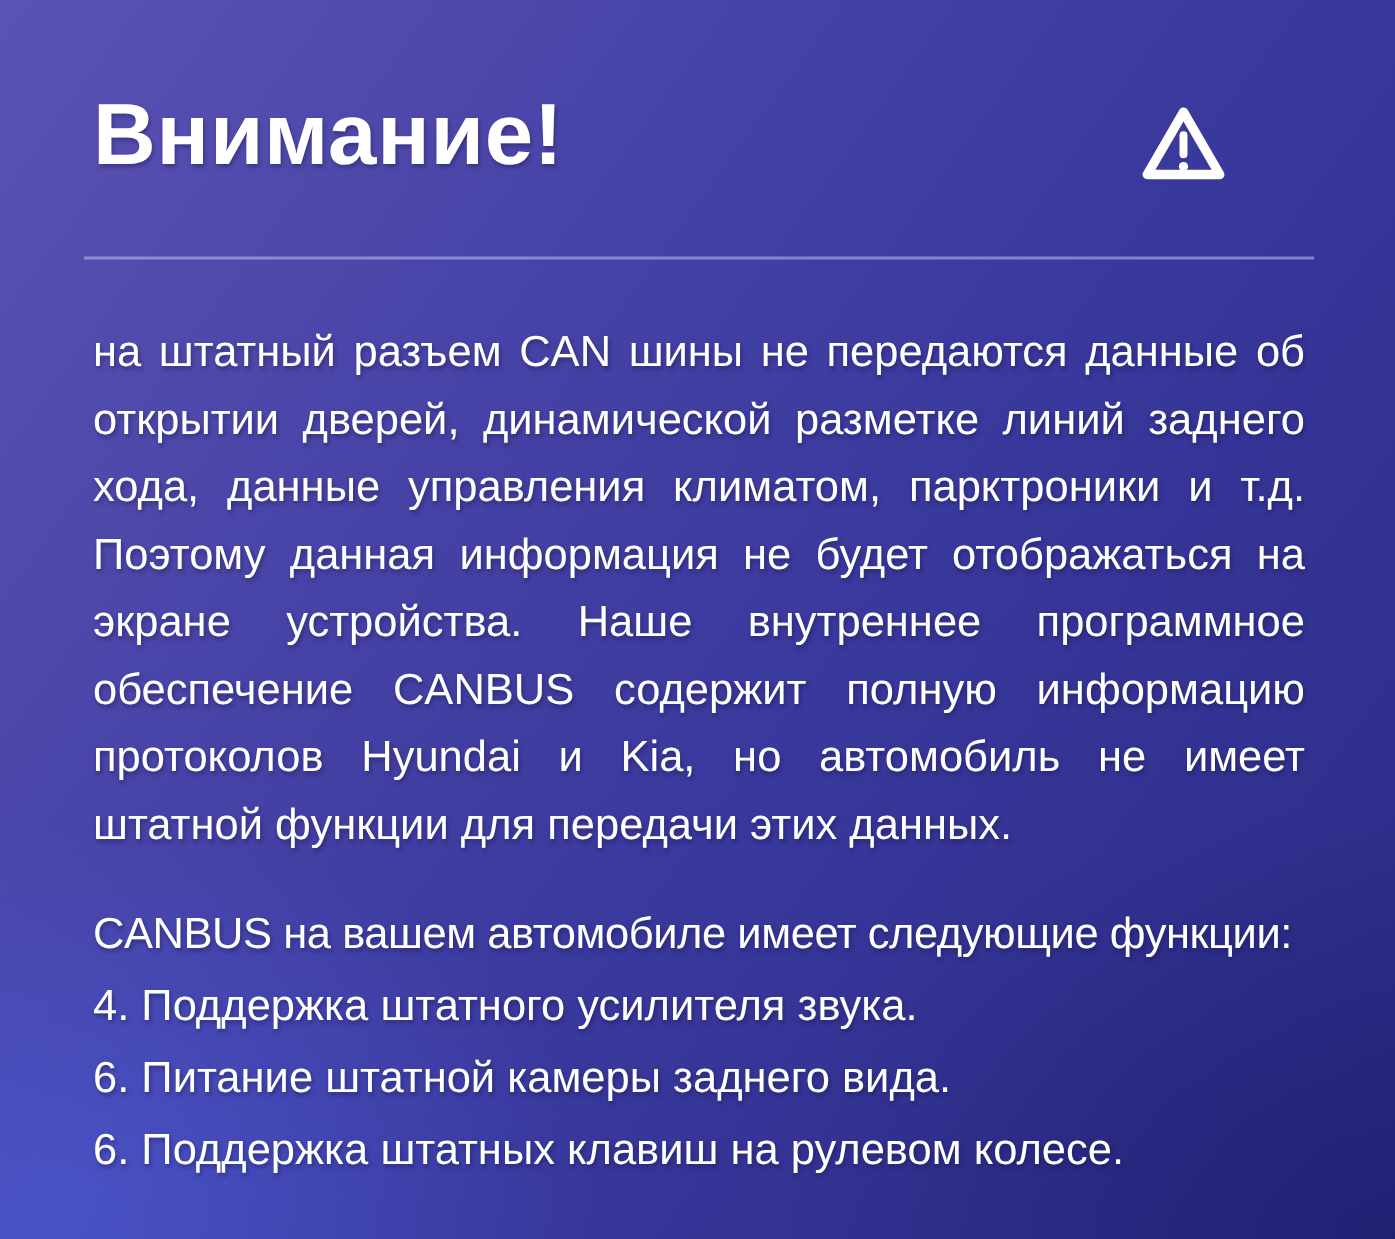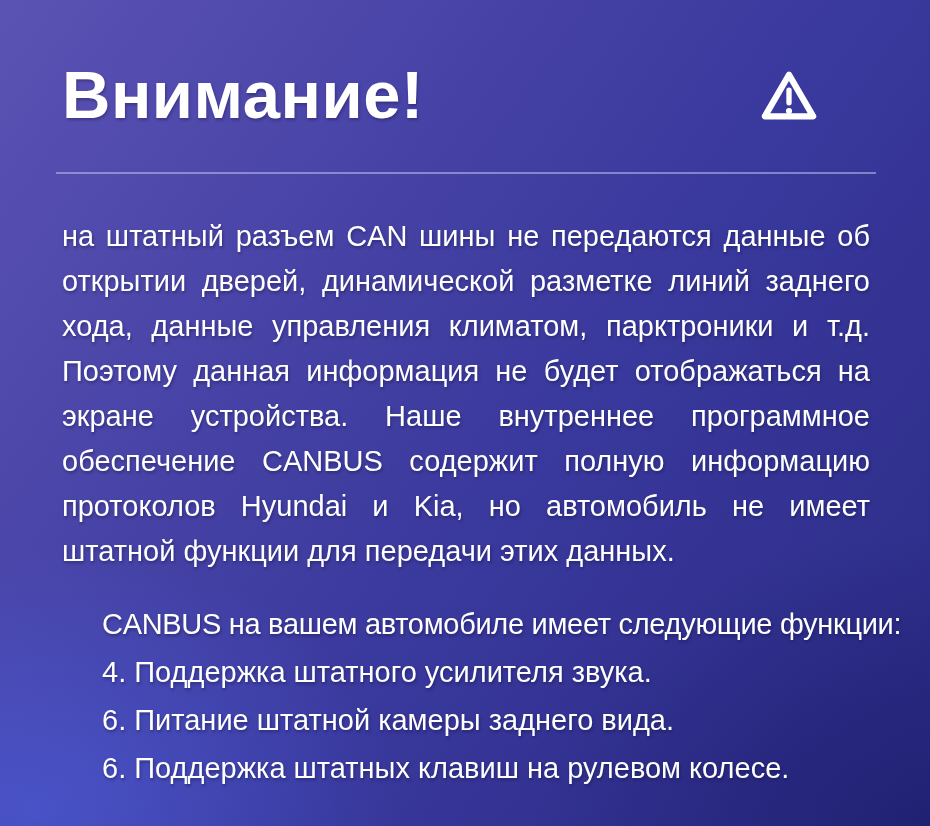--- a/index.html
+++ b/index.html
@@ -18,21 +18,21 @@
     height: 826px;
     padding: 58px 62px 0 62px;
     position: relative;
   }
   .header {
     display: flex;
     align-items: flex-start;
     justify-content: space-between;
   }
   .title {
-    font-size: 67px;
+    font-size: 58px;
     font-weight: bold;
     letter-spacing: 0.5px;
     line-height: 1.1;
     text-shadow: 1px 2px 3px rgba(15,15,60,0.35);
   }
   .warn-icon {
     margin-top: 10px;
     margin-right: 48px;
     flex: 0 0 auto;
   }
@@ -50,21 +50,20 @@
     line-height: 45px;
     text-align: justify;
     text-shadow: 1px 2px 3px rgba(15,15,60,0.4);
   }
   .features {
     margin-top: 26px;
     width: 812px;
     font-size: 29px;
     line-height: 48px;
     text-shadow: 1px 2px 3px rgba(15,15,60,0.4);
-    margin-left: 40px;
   }
   .features-intro { display: block; letter-spacing: -0.3px; }
   .feature-item { display: block; }
 </style>
 </head>
 <body>
 
 <div class="card">
 
   <div class="header">

